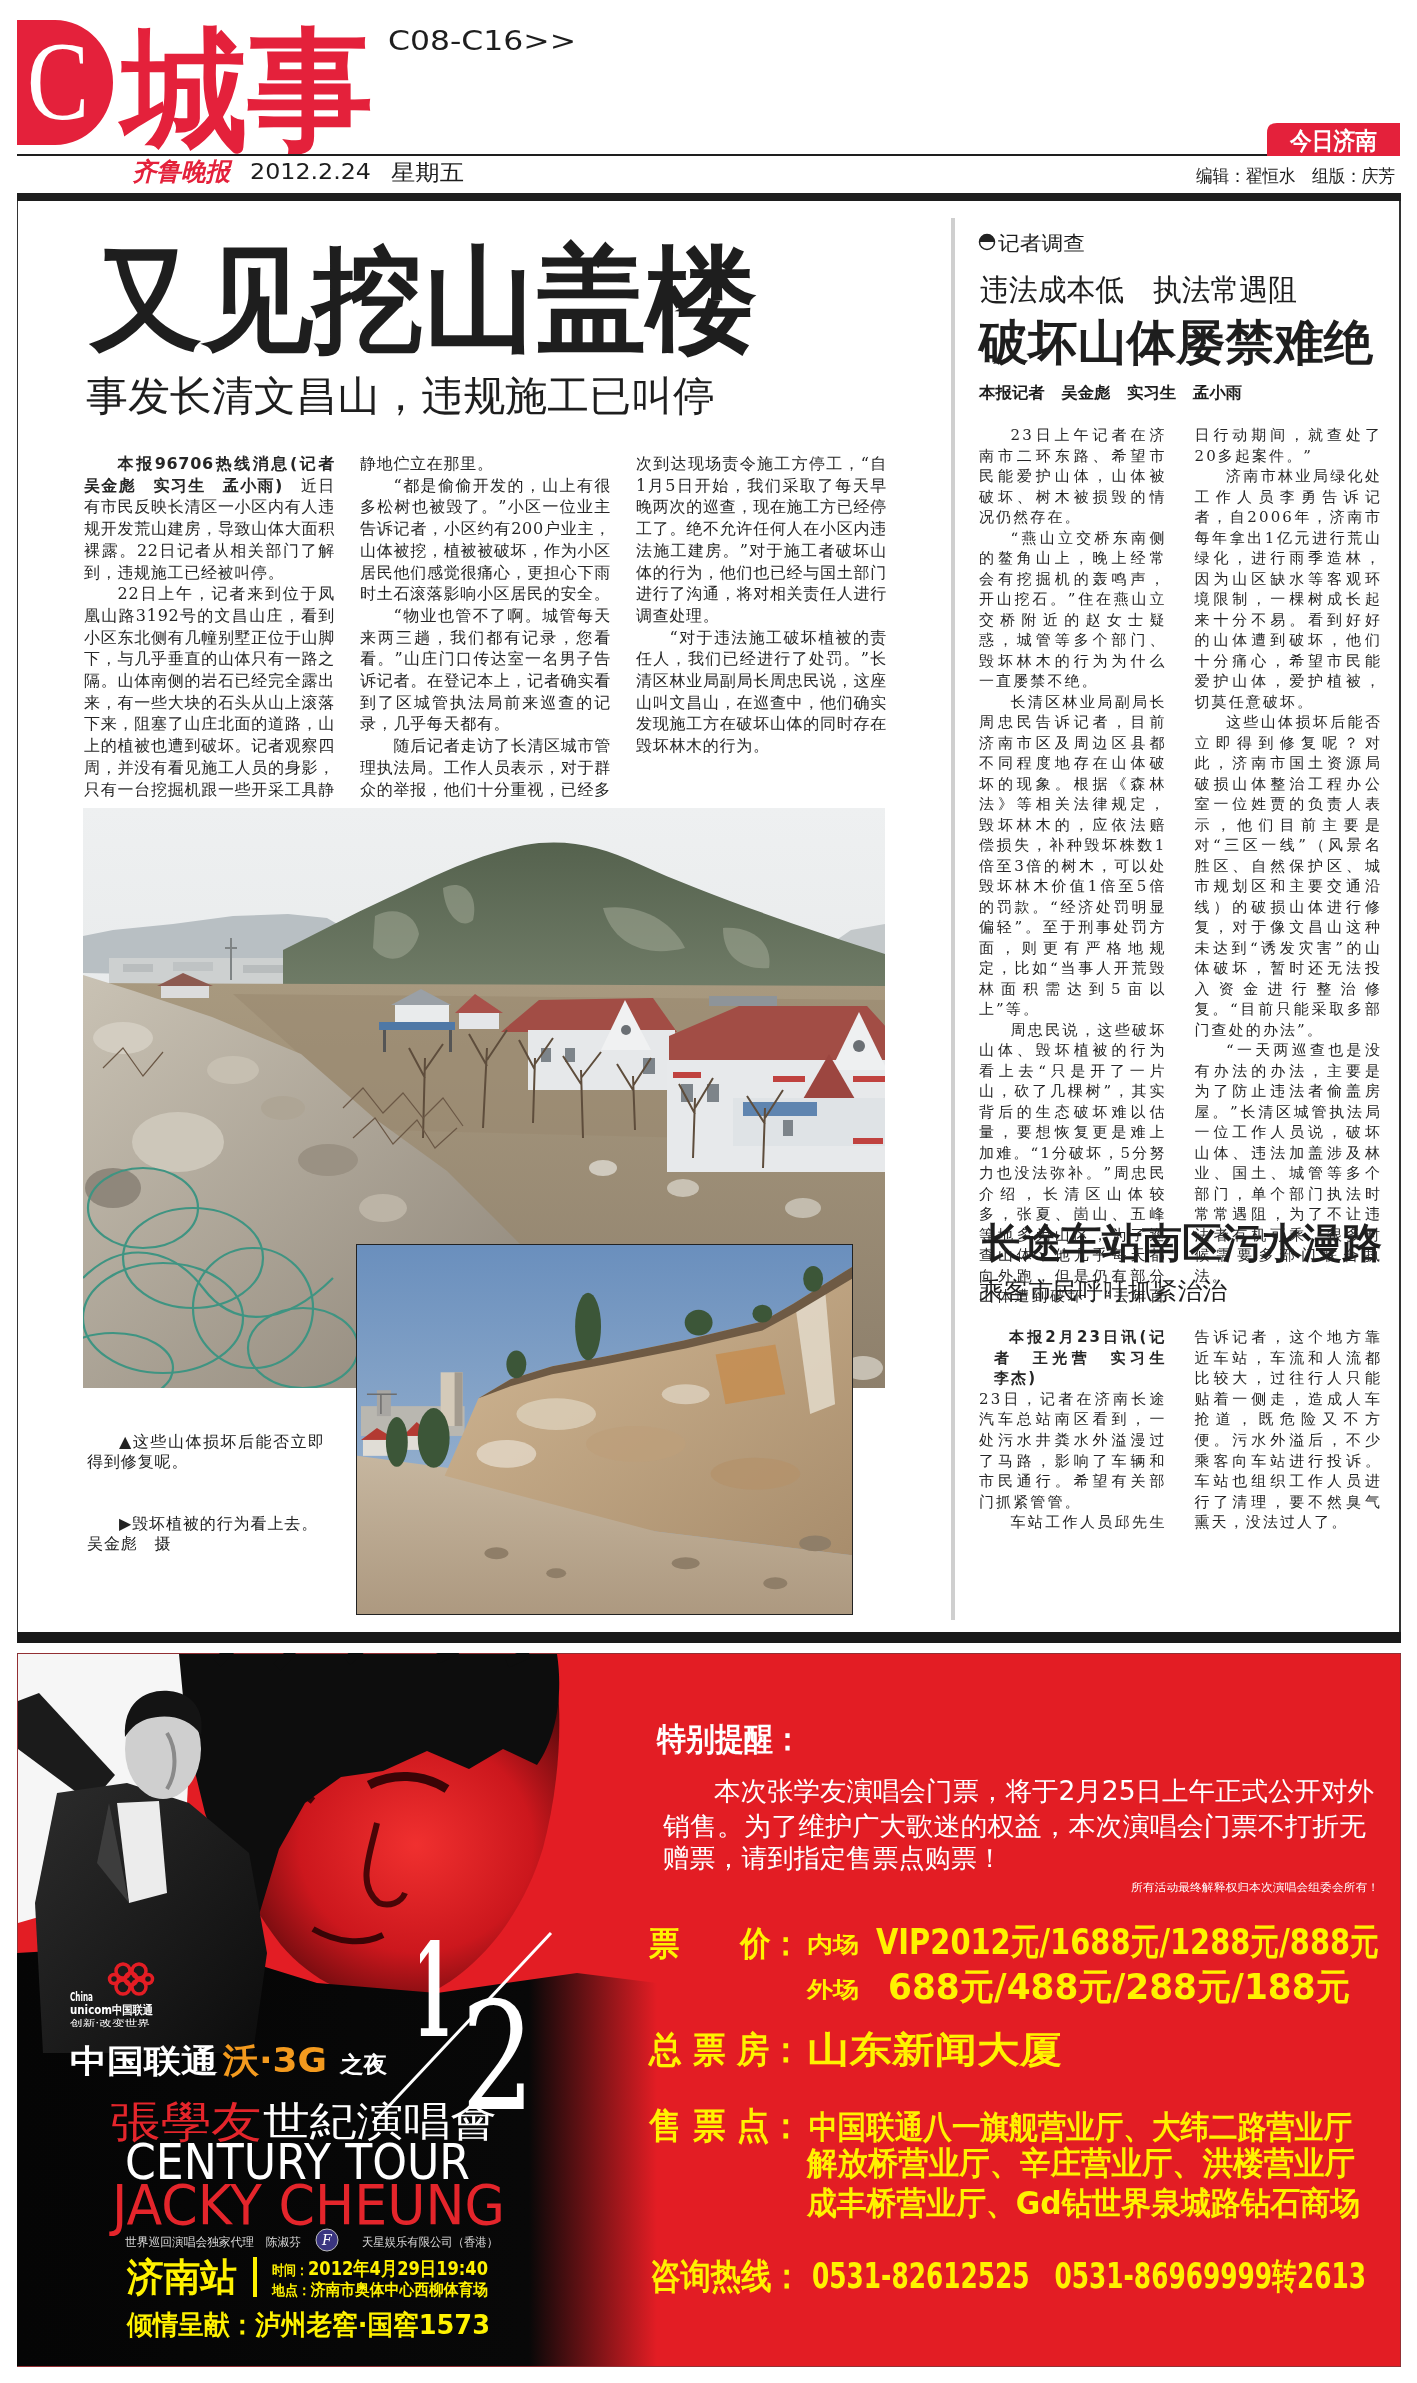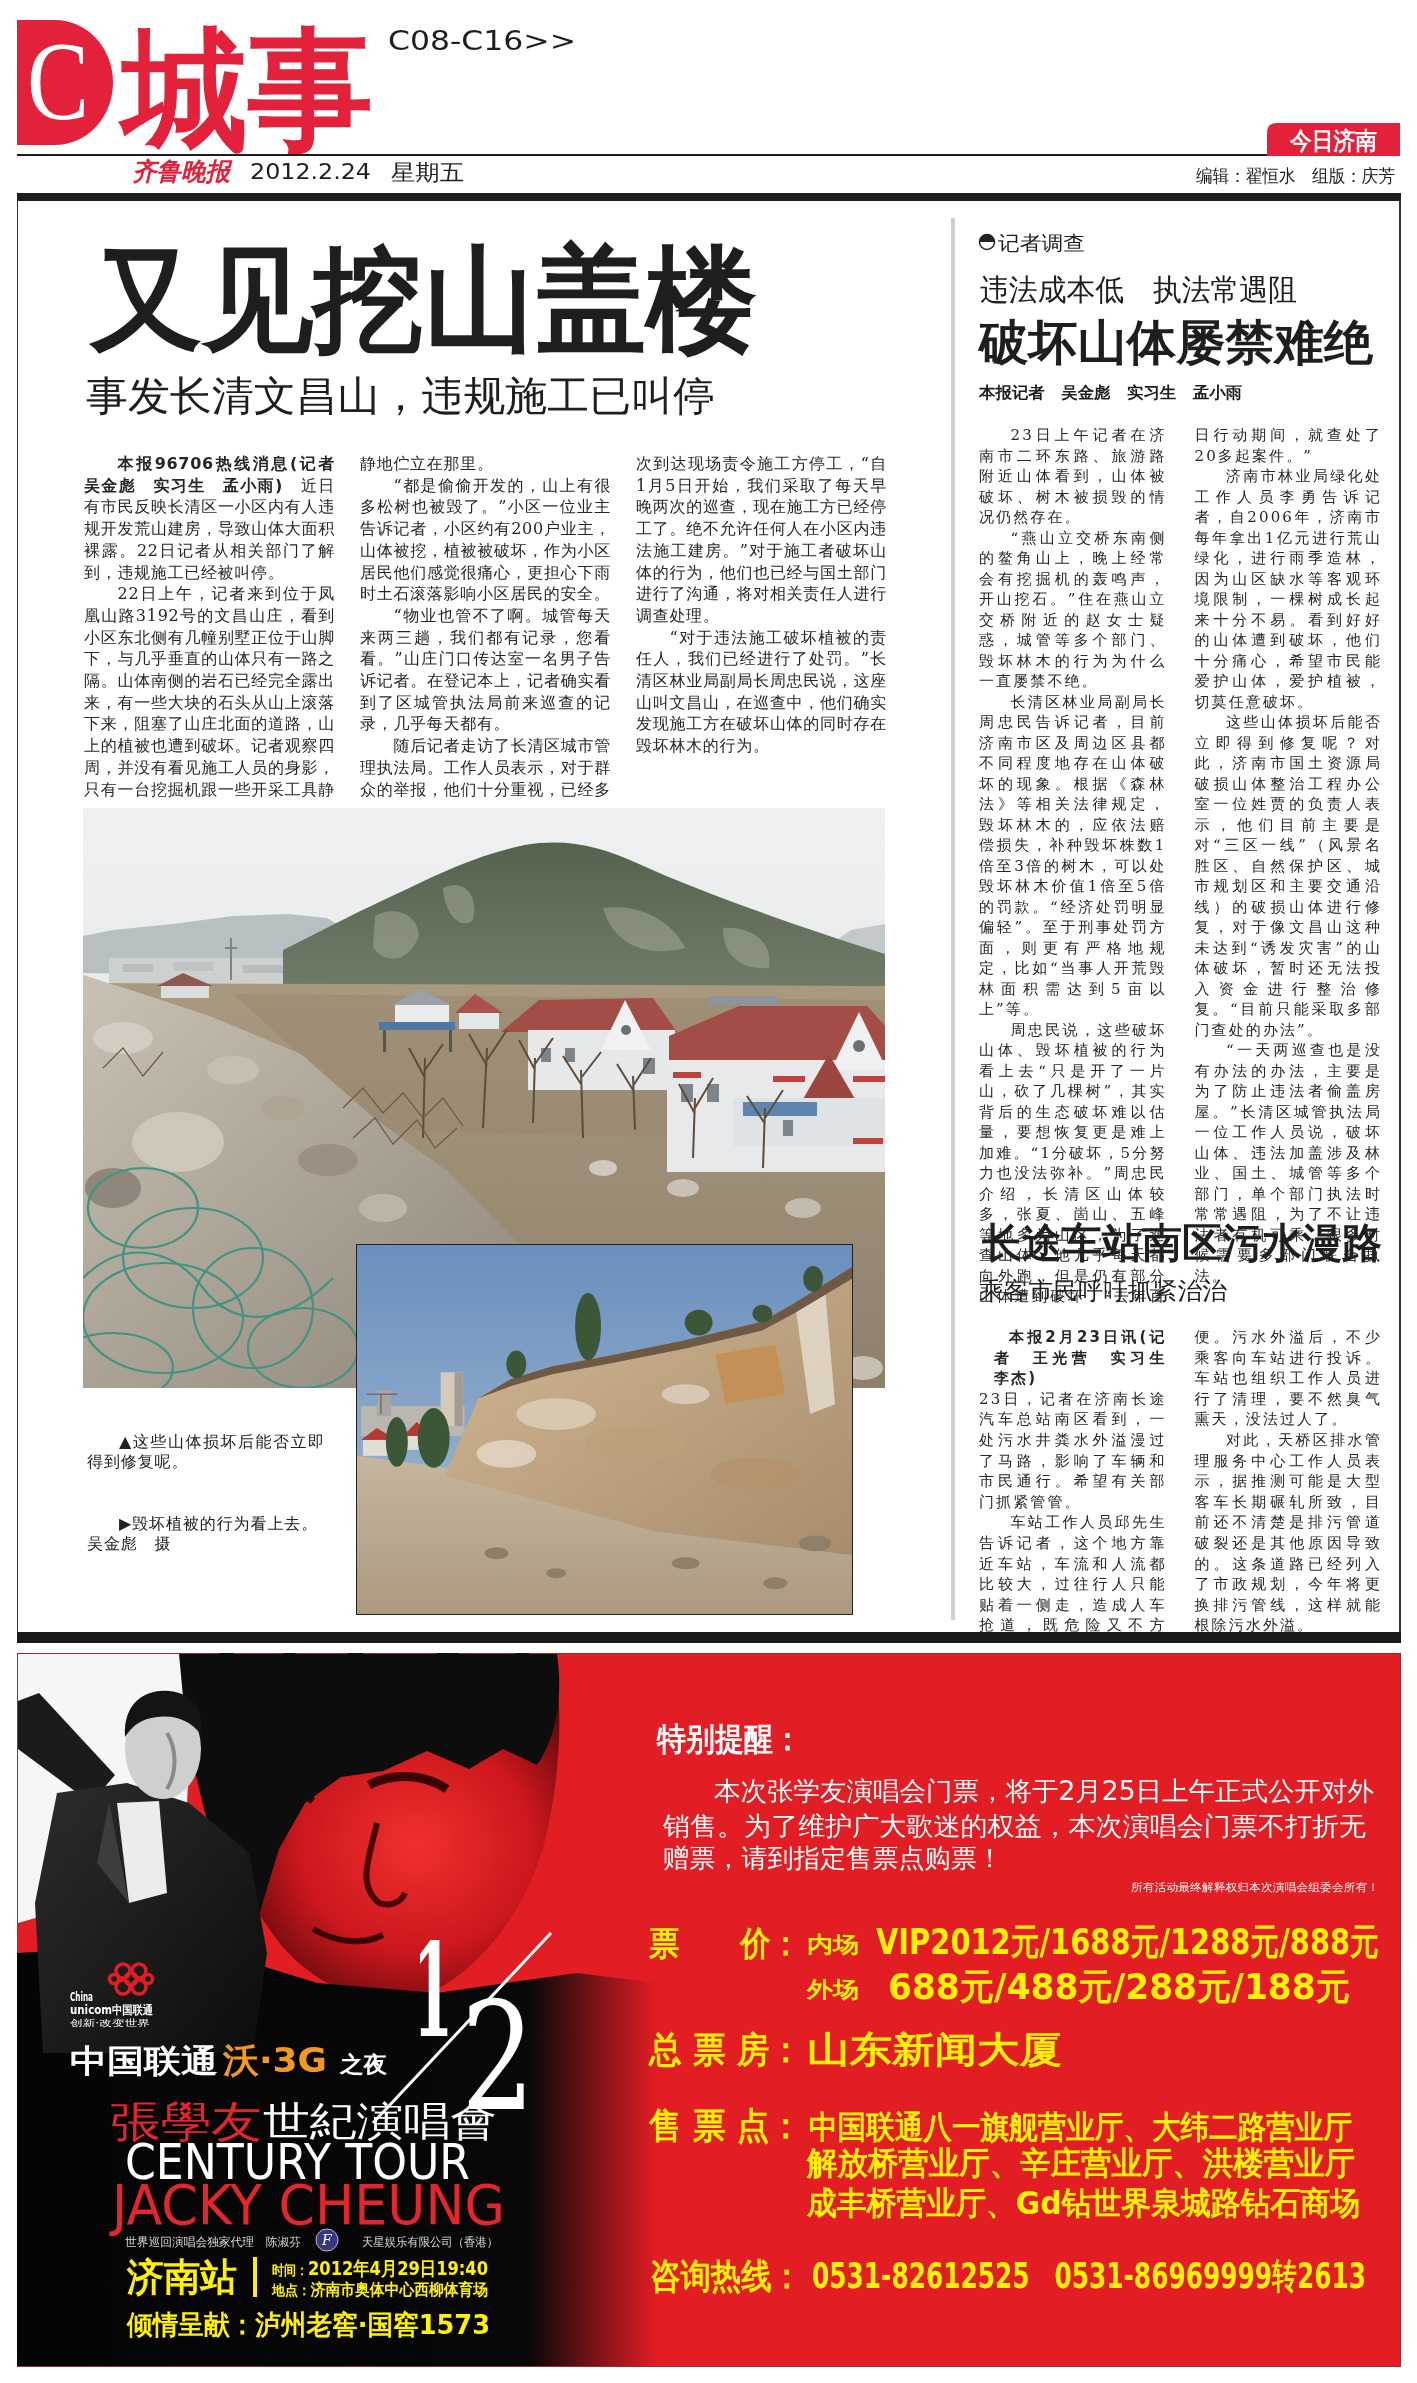--- a/index.html
+++ b/index.html
@@ -271,34 +271,33 @@
     </svg>
   </div>
 
   <div class="captions">
     <p class="cap"><span>▲</span><span>这些山体损坏后能否立即得到修复呢。</span></p>
     <p class="cap cap2"><span>▶</span><span>毁坏植被的行为看上去。</span></p>
     <p class="credit">吴金彪　摄</p>
   </div>
 
   <div class="body-text side-body">
-    <p>23日上午记者在济南市二环东路、旅游路附近山体看到，山体被破坏、树木被损毁的情况仍然存在。</p>
+    <p>23日上午记者在济南市二环东路、希望市民能爱护山体，山体被破坏、树木被损毁的情况仍然存在。</p>
     <p>“燕山立交桥东南侧的鳌角山上，晚上经常会有挖掘机的轰鸣声，开山挖石。”住在燕山立交桥附近的赵女士疑惑，城管等多个部门、毁坏林木的行为为什么一直屡禁不绝。</p>
     <p>长清区林业局副局长周忠民告诉记者，目前济南市区及周边区县都不同程度地存在山体破坏的现象。根据《森林法》等相关法律规定，毁坏林木的，应依法赔偿损失，补种毁坏株数1倍至3倍的树木，可以处毁坏林木价值1倍至5倍的罚款。“经济处罚明显偏轻”。至于刑事处罚方面，则更有严格地规定，比如“当事人开荒毁林面积需达到5亩以上”等。</p>
     <p>周忠民说，这些破坏山体、毁坏植被的行为看上去“只是开了一片山，砍了几棵树”，其实背后的生态破坏难以估量，要想恢复更是难上加难。“1分破坏，5分努力也没法弥补。”周忠民介绍，长清区山体较多，张夏、崮山、五峰等地多为山区，为了巡查山体，他几乎每天都向外跑，但是仍有部分山体遭到破坏，“去年百日行动期间，就查处了20多起案件。”</p>
     <p>济南市林业局绿化处工作人员李勇告诉记者，自2006年，济南市每年拿出1亿元进行荒山绿化，进行雨季造林，因为山区缺水等客观环境限制，一棵树成长起来十分不易。看到好好的山体遭到破坏，他们十分痛心，希望市民能爱护山体，爱护植被，切莫任意破坏。</p>
     <p>这些山体损坏后能否立即得到修复呢？对此，济南市国土资源局破损山体整治工程办公室一位姓贾的负责人表示，他们目前主要是对“三区一线”（风景名胜区、自然保护区、城市规划区和主要交通沿线）的破损山体进行修复，对于像文昌山这种未达到“诱发灾害”的山体破坏，暂时还无法投入资金进行整治修复。“目前只能采取多部门查处的办法”。</p>
     <p>“一天两巡查也是没有办法的办法，主要是为了防止违法者偷盖房屋。”长清区城管执法局一位工作人员说，破坏山体、违法加盖涉及林业、国土、城管等多个部门，单个部门执法时常常遇阻，为了不让违法者有机可乘，很多时候需要多部门联合执法。</p>
   </div>
 
   <div class="body-text second-body">
     <p class="lead-block">本报2月23日讯(记者　王光营　实习生　李杰)</p>
     <p class="no-indent">23日，记者在济南长途汽车总站南区看到，一处污水井粪水外溢漫过了马路，影响了车辆和市民通行。希望有关部门抓紧管管。</p>
     <p>车站工作人员邱先生告诉记者，这个地方靠近车站，车流和人流都比较大，过往行人只能贴着一侧走，造成人车抢道，既危险又不方便。污水外溢后，不少乘客向车站进行投诉。车站也组织工作人员进行了清理，要不然臭气熏天，没法过人了。</p>
-    <p>对此，天桥区排水管理服务中心工作人员表示，据推测可能是大型客车长期碾轧所致，目前还不清楚是排污管道破裂还是其他原因导致的。这条道路已经列入了市政规划，今年将更换排污管线，这样就能根除污水外溢。</p>
   </div>
 
   <div class="ad">
     <svg width="1384" height="714" viewBox="0 0 1384 714">
       <defs>
         <radialGradient id="ad-face" cx="0.62" cy="0.55" r="0.62">
           <stop offset="0" stop-color="#f0302f"></stop>
           <stop offset="0.5" stop-color="#cc171d"></stop>
           <stop offset="1" stop-color="#2a0304"></stop>
         </radialGradient>

